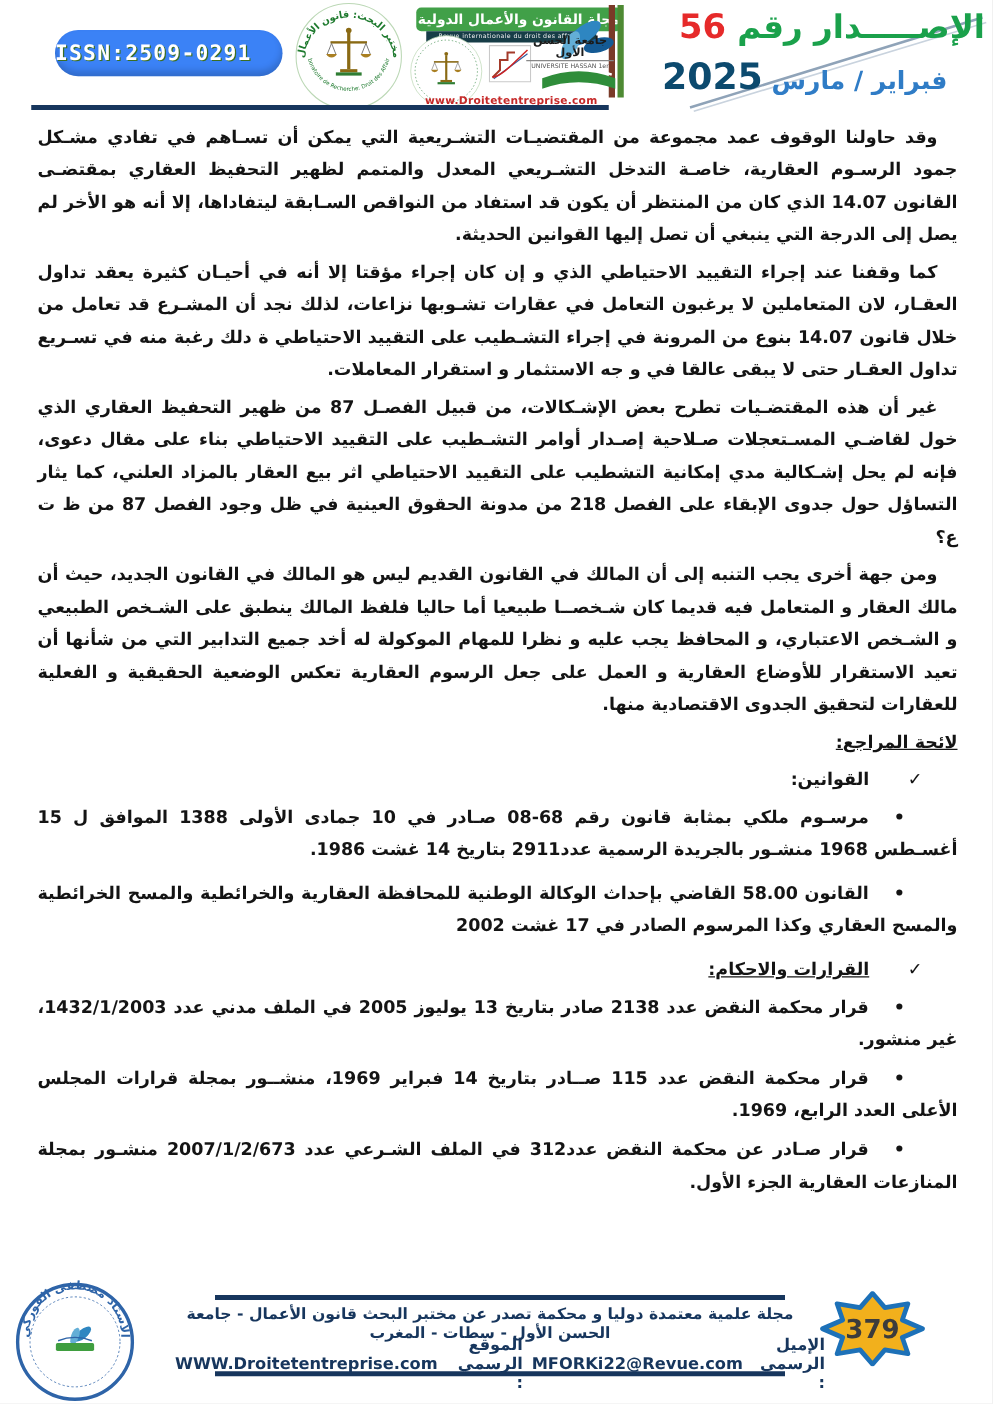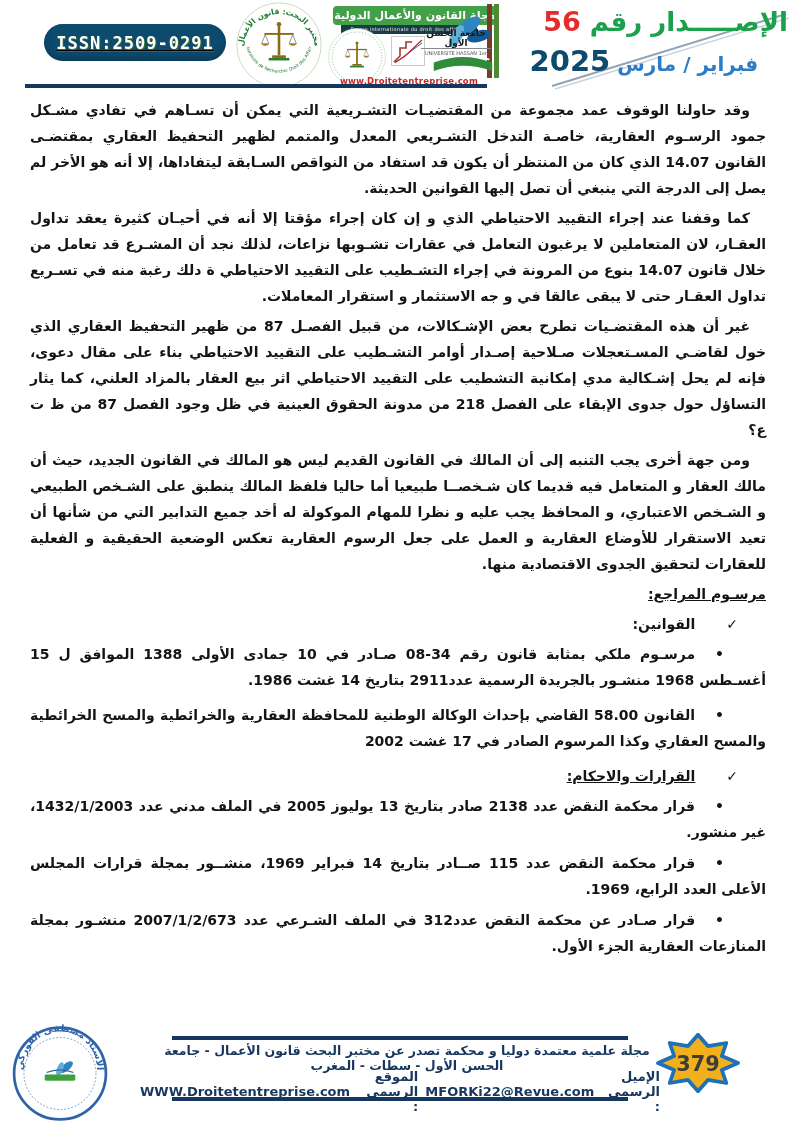--- a/index.html
+++ b/index.html
@@ -1,21 +1,21 @@
 <!DOCTYPE html>
 <html lang="ar"><head>
 <meta charset="utf-8">
 <style>
   html,body{margin:0;padding:0;background:#e8e8e8;}
   .page{position:relative;width:794px;height:1123px;margin:0 auto;background:#ffffff;overflow:hidden;
         font-family:"DejaVu Sans","Liberation Sans",sans-serif;}
 
   
-  .issn-pill{position:absolute;left:44px;top:24px;width:182px;height:37px;background:#0c4a6e;border-radius:20px;
-             display:flex;align-items:center;justify-content:center;box-shadow:inset 0 -4px 6px rgba(0,0,0,.18);text-decoration:underline;}
+  .issn-pill{position:absolute;left:44px;top:24px;width:182px;height:37px;background:#3b82f6;border-radius:20px;
+             display:flex;align-items:center;box-shadow:inset 0 -4px 6px rgba(0,0,0,.18);}
   .issn-pill span{font-family:"DejaVu Sans Mono","Liberation Mono",monospace;font-weight:bold;color:#fff;
                   font-size:17px;letter-spacing:1px;text-shadow:1px 1px 0 #3c6e22;}
   .seal-large{position:absolute;left:232px;top:2px;width:94px;height:86px;}
   .seal-small{position:absolute;left:326px;top:28px;width:62px;height:58px;}
   .banner{position:absolute;left:333px;top:6px;width:164px;height:19px;background:#41a048;color:#fff;
           font-size:11px;font-weight:bold;text-align:center;line-height:19px;border-radius:4px;direction:rtl;}
   .banner-fr{position:absolute;left:341px;top:25px;width:136px;height:9px;background:#173d47;color:#eeeeee;
              font-size:5px;text-align:center;line-height:9px;letter-spacing:.3px;}
   .chart-icon{position:absolute;left:391px;top:36px;width:34px;height:30px;background:#fff;}
   .univ{position:absolute;left:421px;top:28px;width:70px;text-align:center;direction:rtl;z-index:2;}
@@ -47,21 +47,21 @@
   .check-label.underline{text-decoration:underline;}
   .ref-item{margin:0 0 5px;text-indent:42px;}
   .refs-laws .ref-item{margin-bottom:9px;}
   .ref-item .dot{margin-left:20px;}
   .ref-link{text-decoration:underline;direction:ltr;unicode-bidi:embed;}
 
   
   .footer-rule{position:absolute;height:4px;background:#17365d;}
   .footer-rule.top{left:172px;top:1036px;width:456px;}
   .footer-rule.bottom{left:172px;top:1097px;width:456px;}
-  .footer-line1{position:absolute;top:1043px;left:147px;width:520px;text-align:center;direction:rtl;
+  .footer-line1{position:absolute;top:1043px;left:132px;width:520px;text-align:center;direction:rtl;
                 font-size:12.5px;font-weight:bold;color:#17365d;}
   .footer-line2{position:absolute;top:1069px;left:140px;width:520px;display:flex;direction:rtl;
                 justify-content:center;gap:7px;font-size:13px;font-weight:bold;color:#17365d;align-items:center;}
   .stamp{position:absolute;left:6px;top:1024px;width:108px;height:99px;}
   .badge{position:absolute;left:654px;top:1033px;width:88px;height:60px;}
 </style>
 </head>
 <body>
 
 <div class="page">
@@ -151,30 +151,30 @@
 
     <div class="header-rule"></div>
   </header>
 
   <main class="body-text">
     <p>وقد حاولنا الوقوف عمد مجموعة من المقتضيـات التشـريعية التي يمكن أن تسـاهم في تفادي مشـكل جمود الرسـوم العقارية، خاصـة التدخل التشـريعي المعدل والمتمم لظهير التحفيظ العقاري بمقتضـى القانون 14.07 الذي كان من المنتظر أن يكون قد استفاد من النواقص السـابقة ليتفاداها، إلا أنه هو الأخر لم يصل إلى الدرجة التي ينبغي أن تصل إليها القوانين الحديثة.</p>
     <p>كما وقفنا عند إجراء التقييد الاحتياطي الذي و إن كان إجراء مؤقتا إلا أنه في أحيـان كثيرة يعقد تداول العقـار، لان المتعاملين لا يرغبون التعامل في عقارات تشـوبها نزاعات، لذلك نجد أن المشـرع قد تعامل من خلال قانون 14.07 بنوع من المرونة في إجراء التشـطيب على التقييد الاحتياطي ة دلك رغبة منه في تسـريع تداول العقـار حتى لا يبقى عالقا في و جه الاستثمار و استقرار المعاملات.</p>
     <p>غير أن هذه المقتضـيات تطرح بعض الإشـكالات، من قبيل الفصـل 87 من ظهير التحفيظ العقاري الذي خول لقاضـي المسـتعجلات صـلاحية إصـدار أوامر التشـطيب على التقييد الاحتياطي بناء على مقال دعوى، فإنه لم يحل إشـكالية مدي إمكانية التشطيب على التقييد الاحتياطي اثر بيع العقار بالمزاد العلني، كما يثار التساؤل حول جدوى الإبقاء على الفصل 218 من مدونة الحقوق العينية في ظل وجود الفصل 87 من ظ ت ع؟</p>
     <p>ومن جهة أخرى يجب التنبه إلى أن المالك في القانون القديم ليس هو المالك في القانون الجديد، حيث أن مالك العقار و المتعامل فيه قديما كان شـخصــا طبيعيا أما حاليا فلفظ المالك ينطبق على الشـخص الطبيعي و الشـخص الاعتباري، و المحافظ يجب عليه و نظرا للمهام الموكولة له أخد جميع التدابير التي من شأنها أن تعيد الاستقرار للأوضاع العقارية و العمل على جعل الرسوم العقارية تعكس الوضعية الحقيقية و الفعلية للعقارات لتحقيق الجدوى الاقتصادية منها.</p>
 
-    <div class="refs-title">مرسـوم المراجع:</div>
+    <div class="refs-title">لائحة المراجع:</div>
 
     <div class="check-row">
       <span class="check">✓</span>
       <span class="check-label">القوانين:</span>
     </div>
 
     <div class="refs-laws">
       <div class="ref-item">
-        <span class="dot">•</span><span>مرسـوم ملكي بمثابة قانون رقم 34-08 صـادر في 10 جمادى الأولى 1388 الموافق ل 15 أغسـطس 1968 منشـور بالجريدة الرسمية عدد2911 بتاريخ 14 غشت 1986.</span>
+        <span class="dot">•</span><span>مرسـوم ملكي بمثابة قانون رقم 68-08 صـادر في 10 جمادى الأولى 1388 الموافق ل 15 أغسـطس 1968 منشـور بالجريدة الرسمية عدد2911 بتاريخ 14 غشت 1986.</span>
       </div>
       <div class="ref-item">
         <span class="dot">•</span><span>القانون 58.00 القاضي بإحداث الوكالة الوطنية للمحافظة العقارية والخرائطية والمسح الخرائطية والمسح العقاري وكذا المرسوم الصادر في 17 غشت 2002</span>
       </div>
     </div>
 
     <div class="check-row">
       <span class="check">✓</span>
       <span class="check-label underline">القرارات والاحكام:</span>
     </div>

